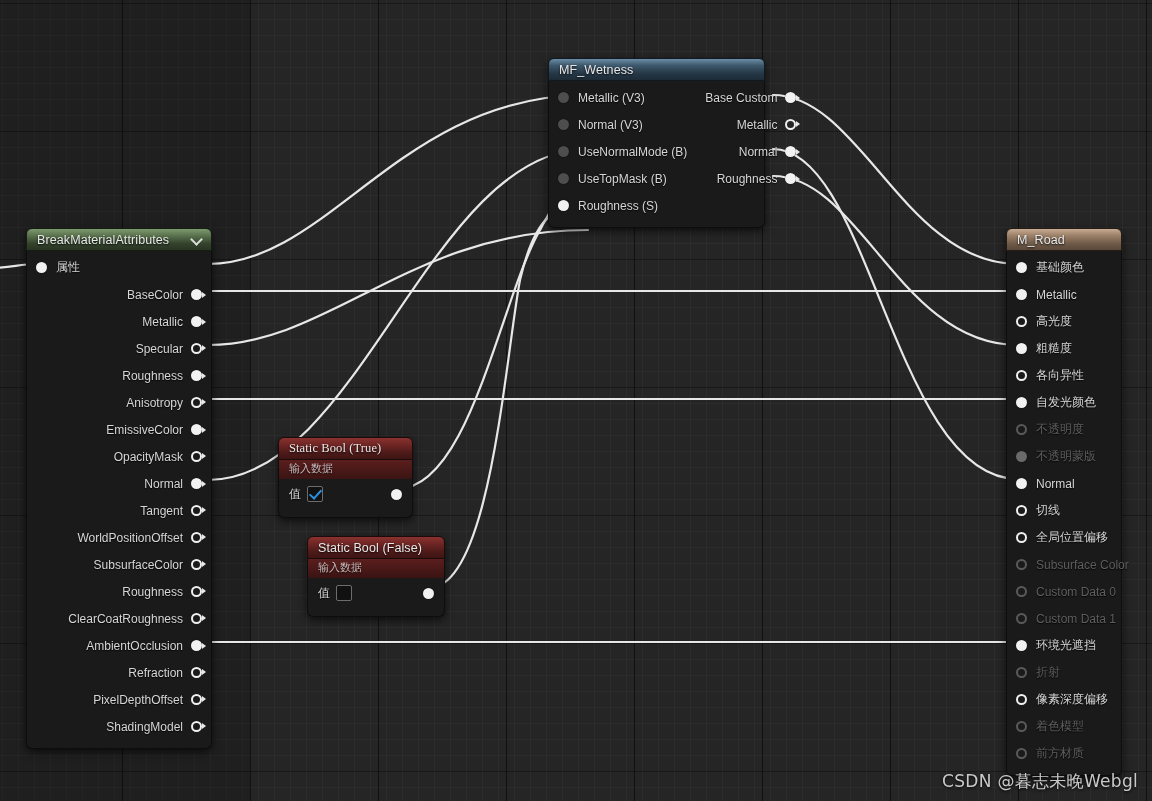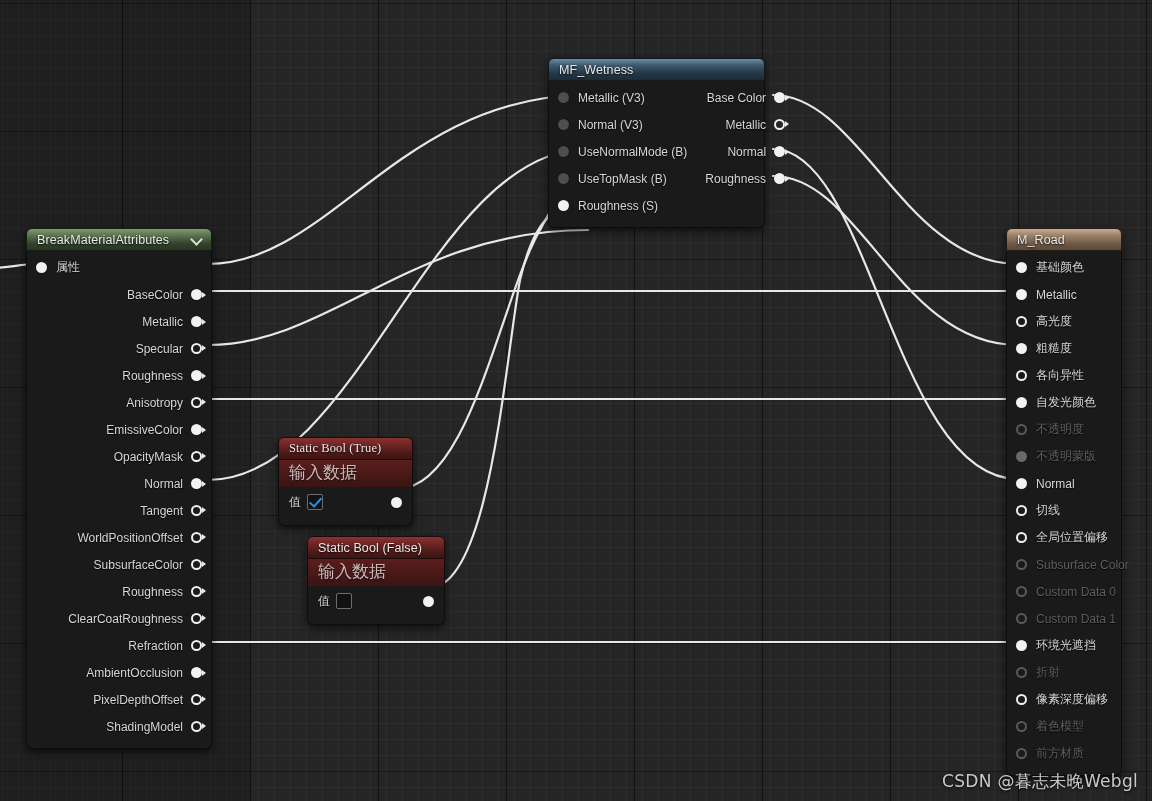--- a/index.html
+++ b/index.html
@@ -63,21 +63,21 @@
   .node-title .tname { flex: 1 1 auto; white-space: nowrap; }
   .node-body {
     background: #1a1a1a;
     border-radius: 0 0 6px 6px;
     border: 1px solid #0d0d0d;
     border-top: none;
     padding: 3px 0 8px 0;
     position: relative;
   }
   .node-subtitle {
-    font-size: 17px;
+    font-size: 11px;
     color: #cdbcbc;
     padding: 0 10px 2px 10px;
     text-shadow: 0 1px 1px rgba(0,0,0,0.8);
   }
 
   
   .title-green {
     background: linear-gradient(180deg, #7e9a6e 0%, #536a48 38%, #33422c 70%, #2a3524 100%);
     border: 1px solid #151d12;
   }
@@ -293,26 +293,26 @@
           </div>
           <div class="pin-row out">
             <span class="pin-label">Roughness</span>
             <span class="pin-dot hollow arrow"></span>
           </div>
           <div class="pin-row out">
             <span class="pin-label">ClearCoatRoughness</span>
             <span class="pin-dot hollow arrow"></span>
           </div>
           <div class="pin-row out">
+            <span class="pin-label">AmbientOcclusion</span>
+            <span class="pin-dot filled arrow"></span>
+          </div>
+          <div class="pin-row out">
             <span class="pin-label">Refraction</span>
             <span class="pin-dot hollow arrow"></span>
-          </div>
-          <div class="pin-row out">
-            <span class="pin-label">AmbientOcclusion</span>
-            <span class="pin-dot filled arrow"></span>
           </div>
           <div class="pin-row out">
             <span class="pin-label">PixelDepthOffset</span>
             <span class="pin-dot hollow arrow"></span>
           </div>
           <div class="pin-row out">
             <span class="pin-label">ShadingModel</span>
             <span class="pin-dot hollow arrow"></span>
           </div>
         </div>
@@ -341,21 +341,21 @@
             <span class="pin-dot filled mid"></span>
             <span class="pin-label">UseTopMask (B)</span>
           </div>
           <div class="pin-row in">
             <span class="pin-dot filled"></span>
             <span class="pin-label">Roughness (S)</span>
           </div>
         </div>
       <div class="col-out" id="wetness-outs">
           <div class="pin-row out">
-            <span class="pin-label">Base Color</span>
+            <span class="pin-label">Base Custom</span>
             <span class="pin-dot filled arrow"></span>
           </div>
           <div class="pin-row out">
             <span class="pin-label">Metallic</span>
             <span class="pin-dot hollow arrow"></span>
           </div>
           <div class="pin-row out">
             <span class="pin-label">Normal</span>
             <span class="pin-dot filled arrow"></span>
           </div>

